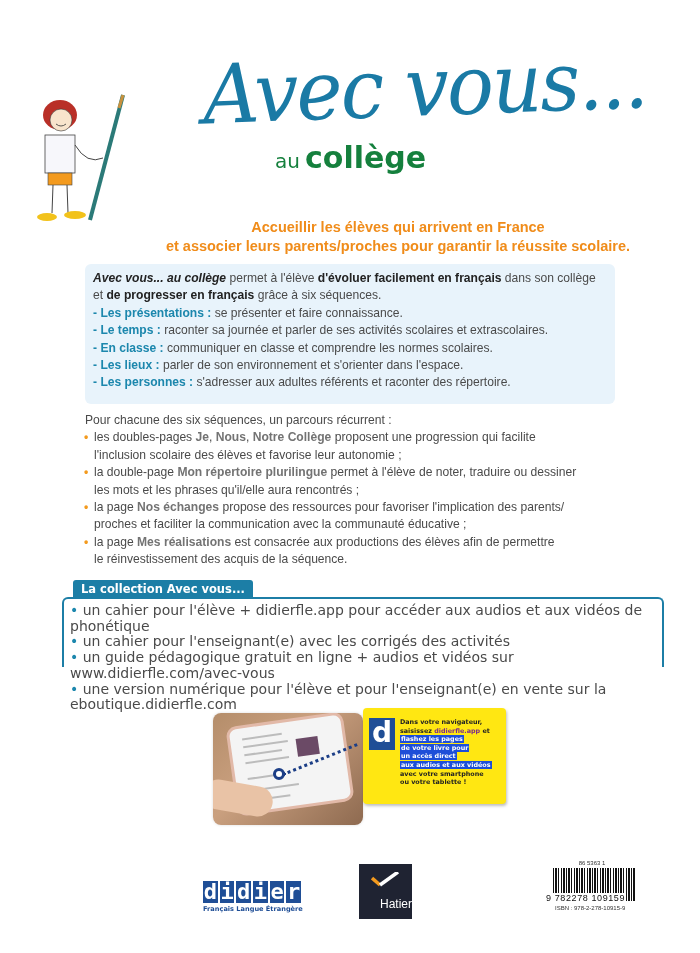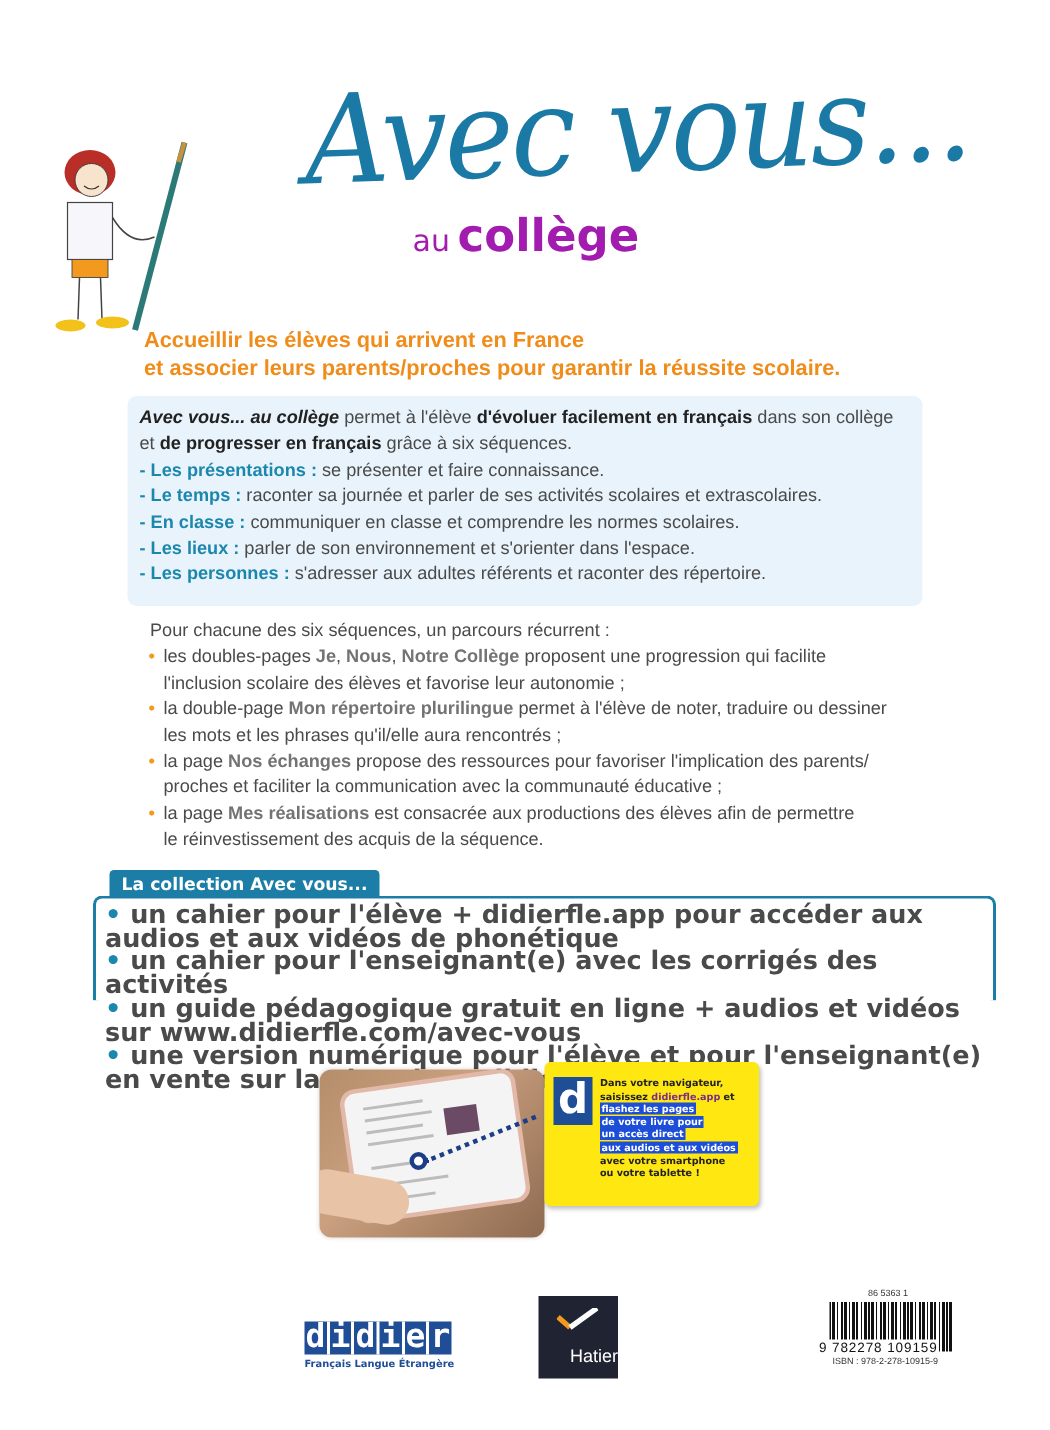--- a/index.html
+++ b/index.html
@@ -1,41 +1,41 @@
 <!DOCTYPE html>
 <html><head>
 <meta charset="utf-8">
 <style>
   * { margin: 0; padding: 0; box-sizing: border-box; }
   body { width: 700px; height: 953px; background: #ffffff; position: relative; overflow: hidden; font-family: "DejaVu Sans", sans-serif; color: #3d3d3d; }
 
   
   .mascot { position: absolute; left: 35px; top: 90px; width: 95px; height: 135px; }
   .logo-title { position: absolute; left: 203px; top: 48px; font-family: "DejaVu Serif", serif; font-style: italic; font-size: 78px; color: #1a7aa5; letter-spacing: -2px; line-height: 1; transform: scaleY(1.05) rotate(-2deg); font-weight: normal; }
-  .logo-sub { position: absolute; left: 275px; top: 140px; color: #a21caf; font-family: "DejaVu Sans", sans-serif; }
+  .logo-sub { position: absolute; left: 275px; top: 140px; color: #15803d; font-family: "DejaVu Sans", sans-serif; }
   .logo-sub .au { font-size: 20px; }
   .logo-sub .coll { font-size: 30px; font-weight: bold; }
 
-  .tagline { position: absolute; left: 0; width: 700px; top: 218px; color: #f08c1a; font-size: 14.5px; line-height: 19px; font-family: "Liberation Sans", sans-serif; font-weight: bold; padding-left: 96px; }
+  .tagline { position: absolute; left: 0; width: 700px; top: 218px; text-align: center; color: #f08c1a; font-size: 14.5px; line-height: 19px; font-family: "Liberation Sans", sans-serif; font-weight: bold; padding-left: 96px; }
 
   
   .intro-box { position: absolute; left: 85px; top: 264px; width: 530px; height: 140px; background: #e8f3fb; border-radius: 6px; padding: 6px 8px; font-size: 12.1px; line-height: 17.4px; font-family: "Liberation Sans", sans-serif; color: #4a4a4a; }
   .intro-box b { color: #222; }
   .intro-box .seq-title { color: #1c87ad; font-weight: bold; }
 
   
-  .parcours { position: absolute; left: 100px; top: 412px; width: 590px; font-size: 12.1px; line-height: 17.4px; font-family: "Liberation Sans", sans-serif; color: #4a4a4a; }
+  .parcours { position: absolute; left: 85px; top: 412px; width: 590px; font-size: 12.1px; line-height: 17.4px; font-family: "Liberation Sans", sans-serif; color: #4a4a4a; }
   .parcours b { color: #737373; }
   .parcours .item { position: relative; padding-left: 9px; }
   .parcours .bullet { position: absolute; left: -1px; top: 0; color: #f39a1e; font-weight: bold; }
   .parcours .cont { display: block; margin-left: -9px; }
 
   
   .collection-tab { position: absolute; left: 73px; top: 580px; height: 18px; background: #1c7ea6; color: #ffffff; font-family: "DejaVu Sans", sans-serif; font-size: 11.5px; font-weight: bold; padding: 2px 8px 0 8px; border-radius: 3px 3px 0 0; }
-  .collection-box { position: absolute; left: 62px; top: 597px; width: 602px; height: 70px; border: 2px solid #1c7ea6; border-radius: 6px; border-bottom: none; border-bottom-left-radius: 0; border-bottom-right-radius: 0; padding: 4px 6px; font-family: "DejaVu Sans", sans-serif; font-size: 17px; line-height: 15.7px; color: #4a4a4a; font-weight: bold; }
+  .collection-box { position: absolute; left: 62px; top: 597px; width: 602px; height: 70px; border: 2px solid #1c7ea6; border-radius: 6px; border-bottom: none; border-bottom-left-radius: 0; border-bottom-right-radius: 0; padding: 4px 6px; font-family: "DejaVu Sans", sans-serif; font-size: 14px; line-height: 15.7px; color: #4a4a4a; }
   .collection-box .bullet { color: #1c87ad; }
 
   
   .promo { position: absolute; left: 213px; top: 703px; width: 290px; height: 125px; }
   .promo-photo { position: absolute; left: 0; top: 10px; width: 150px; height: 112px; border-radius: 8px; background: linear-gradient(135deg, #b48d6a 0%, #caa07f 40%, #8e6a50 100%); overflow: hidden; box-shadow: 0 0 3px rgba(0,0,0,0.15); }
   .phone { position: absolute; left: 18px; top: 6px; width: 118px; height: 90px; background: #f4f4f4; border: 3px solid #e2b9a8; border-radius: 10px; transform: rotate(-8deg); }
   .phone .line { position: absolute; height: 2px; background: #bcbcbc; left: 12px; }
   .phone .pic { position: absolute; left: 65px; top: 18px; width: 22px; height: 18px; background: #6b4a66; }
   .dotline { position: absolute; left: 70px; top: 60px; width: 80px; border-top: 3px dotted #1c3e86; transform: rotate(-22deg); transform-origin: left center; }
   .dotcircle { position: absolute; left: 60px; top: 55px; width: 12px; height: 12px; border-radius: 50%; border: 3px solid #1c3e86; background: #fff; }

